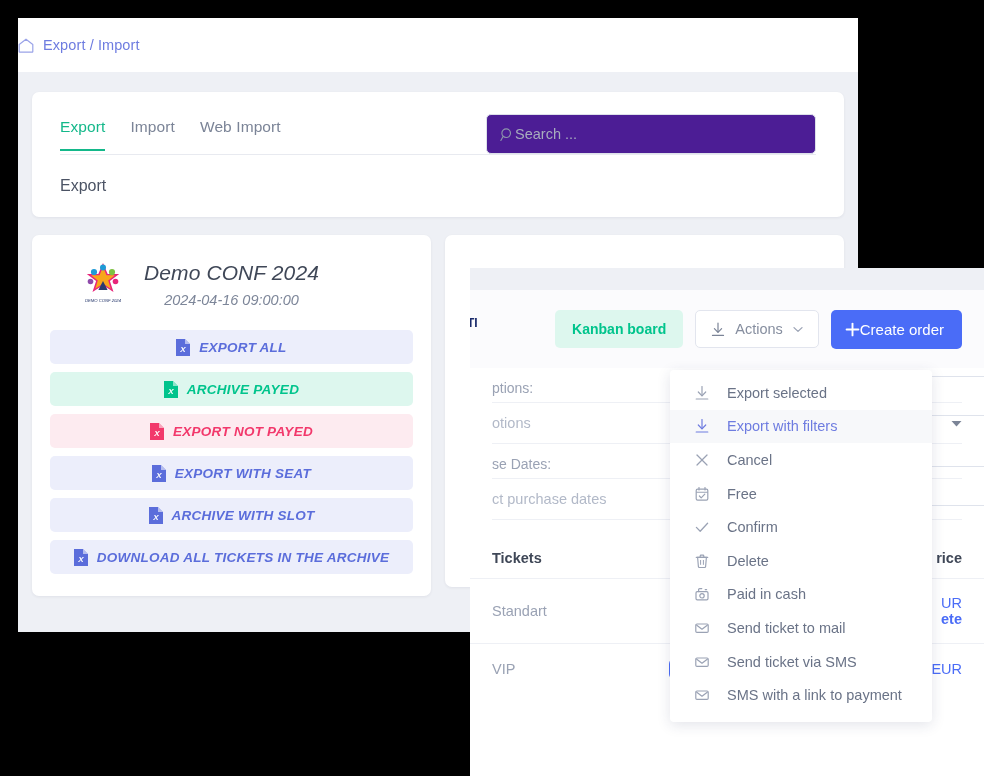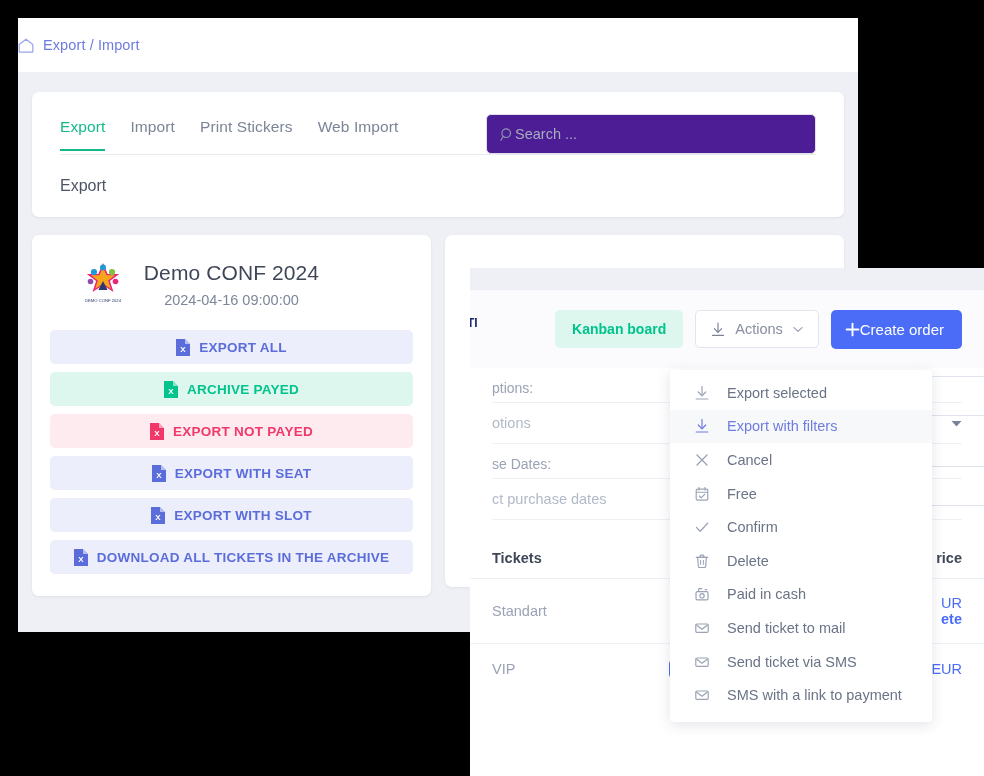--- a/index.html
+++ b/index.html
@@ -52,21 +52,21 @@
     display:flex; align-items:center; padding:0 13px; background:#4c1d95;
     margin-top:-4px;
   }
   .search-ic { width:15px; height:15px; flex:none; }
   .search-ph { font-size:14.5px; color:#a7adbd; }
 
   .section-title {
     padding:22px 28px 22px 28px; font-size:16px; color:#4b5364;
   }
 
-  .grid2 { display:flex; gap:14px; margin-top:18px; }
+  .grid2 { display:flex; gap:14px; margin-top:18px;font-style:italic; }
   .panel { flex:1; }
 
   .ev-head { text-align:center; padding:26px 22px 6px 22px; position:relative; }
   .ev-logo {
     position:absolute; left:48px; top:24px; width:46px; height:46px;
   }
   .ev-name { font-size:21px; color:#3f4757; font-weight:400; letter-spacing:.1px;}
   .ev-date { font-size:14.5px; color:#7d8699; margin-top:7px; }
 
   .btn-list { padding:16px 18px 22px 18px; display:flex; flex-direction:column; gap:8px; }
@@ -184,21 +184,20 @@
       </div>
     </div>
 
     <div class="w1-body">
 
       <div class="card tabs-card">
         <div class="tabs-row">
           <div class="tabs">
             <div class="tab active">Export</div>
             <div class="tab">Import</div>
-            <div class="tab">Print Stickers</div>
             <div class="tab">Web Import</div>
           </div>
           <div class="searchbox">
             <svg class="search-ic" viewBox="0 0 16 16">
               <circle cx="6.6" cy="6.6" r="4.6" fill="none" stroke="#8d96ab" stroke-width="1.2"></circle>
               <line x1="3.1" y1="10.4" x2="0.9" y2="14.4" stroke="#8d96ab" stroke-width="1.2" stroke-linecap="round"></line>
             </svg>
             <span class="search-ph">Search ...</span>
           </div>
         </div>
@@ -259,21 +258,21 @@
                 <text x="7" y="13" text-anchor="middle" font-size="8" fill="#fff" font-family="Liberation Sans, sans-serif">X</text>
               </svg>
               <span>EXPORT WITH SEAT</span>
             </div>
             <div class="xbtn blue">
               <svg class="xi" viewBox="0 0 14 17">
                 <path d="M0 0h9l5 5v12H0z" fill="#5b6ddb"></path>
                   <path d="M9 0l5 5H9z" fill="#fff" opacity=".55"></path>
                 <text x="7" y="13" text-anchor="middle" font-size="8" fill="#fff" font-family="Liberation Sans, sans-serif">X</text>
               </svg>
-              <span>EXPORT WITH SLOT</span>
+              <span>ARCHIVE WITH SLOT</span>
             </div>
             <div class="xbtn blue">
               <svg class="xi" viewBox="0 0 14 17">
                 <path d="M0 0h9l5 5v12H0z" fill="#5b6ddb"></path>
                   <path d="M9 0l5 5H9z" fill="#fff" opacity=".55"></path>
                 <text x="7" y="13" text-anchor="middle" font-size="8" fill="#fff" font-family="Liberation Sans, sans-serif">X</text>
               </svg>
               <span>DOWNLOAD ALL TICKETS IN THE ARCHIVE</span>
             </div>
           </div>

